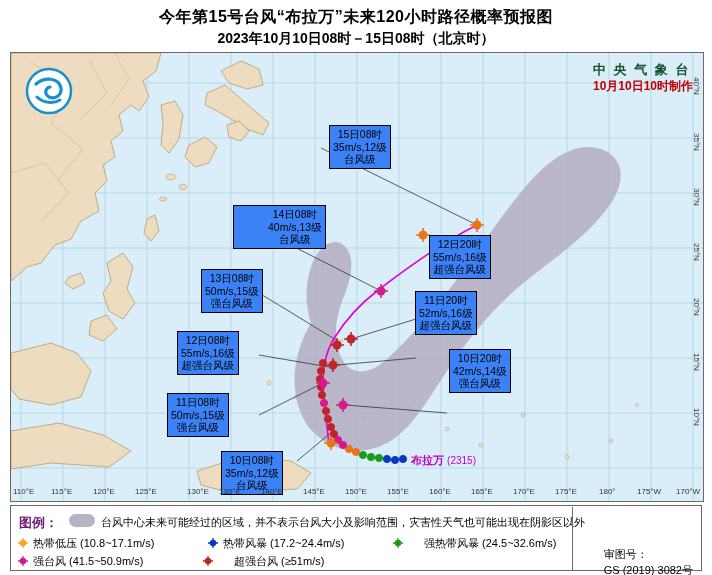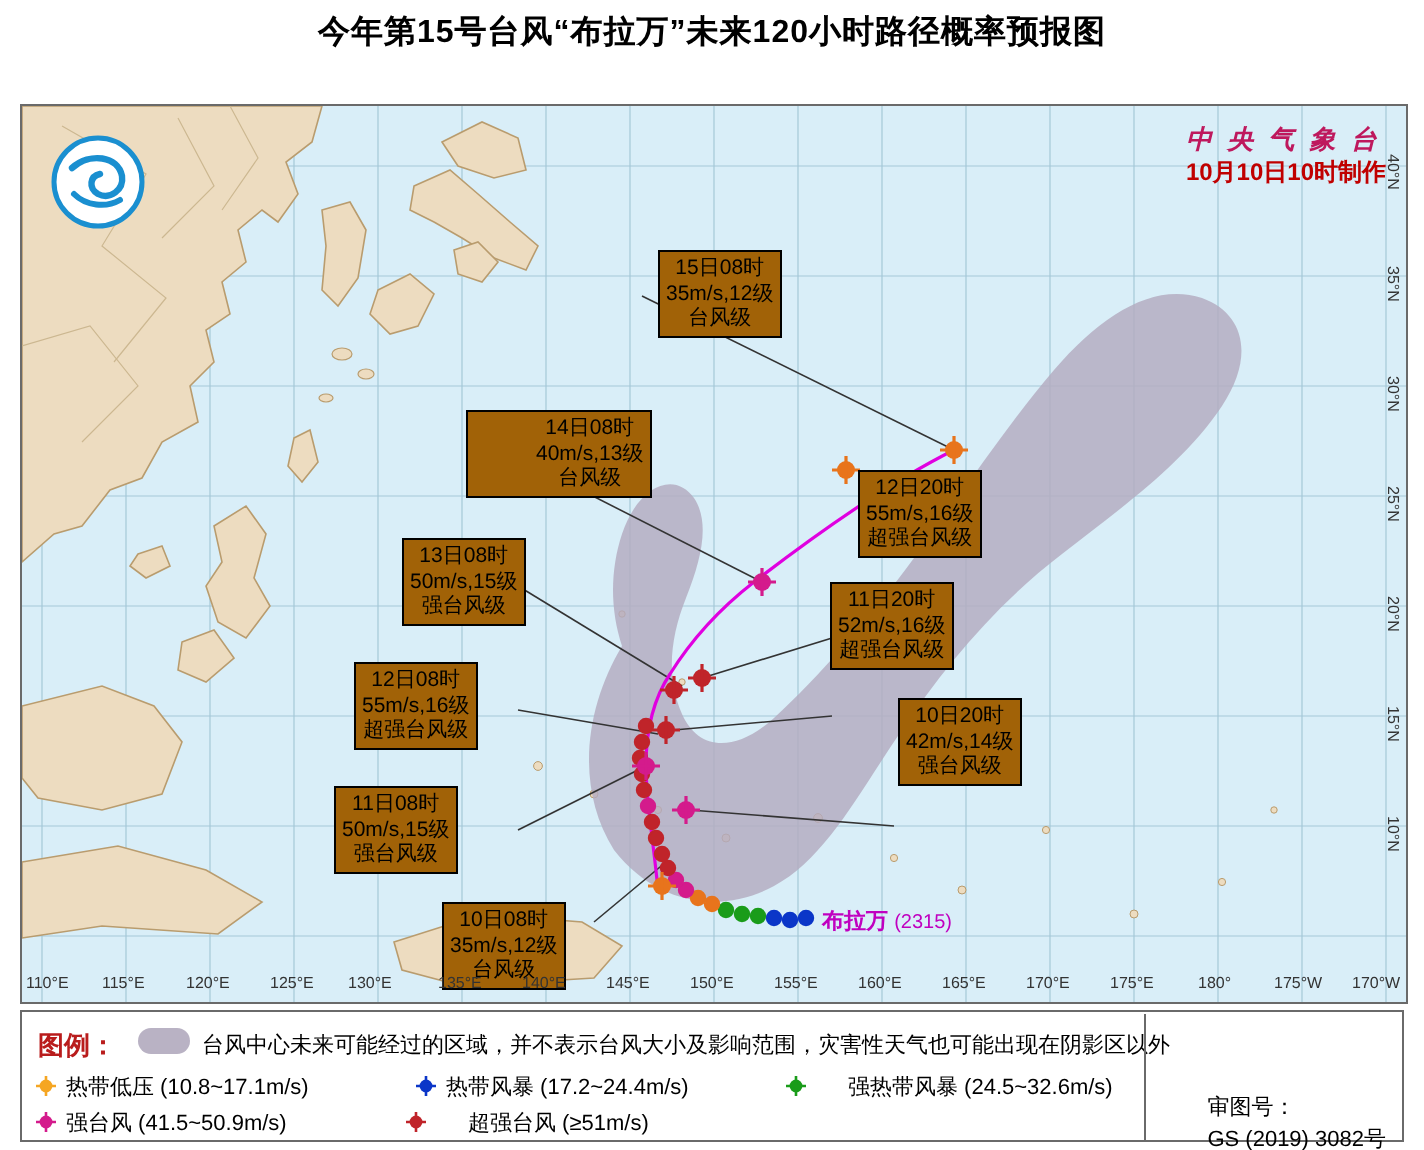--- a/index.html
+++ b/index.html
@@ -60,34 +60,33 @@
   .agency {
     position: absolute;
     right: 10px;
     top: 8px;
     text-align: left;
     line-height: 17px;
   }
   .agency .l1 {
     font-size: 13px;
     font-weight: bold;
-    color: #be185d;
+    color: #14532d;
     letter-spacing: 2px;
-    font-style: italic;
   }
   .agency .l2 {
     font-size: 12px;
     font-weight: bold;
     color: #c00000;
   }
   
   .callout {
     position: absolute;
     border: 1px solid #000;
-    background: #a16207;
+    background: #3b82f6;
     font-size: 10.5px;
     line-height: 12.5px;
     color: #000;
     text-align: center;
     padding: 2px 3px;
     white-space: nowrap;
   }
   .callout div { display: block; }
   
   .storm-name {
@@ -125,21 +124,21 @@
     border: 1px solid #6a6a6a;
     background: #fff;
     box-sizing: border-box;
   }
   .legend-title {
     position: absolute;
     left: 8px;
     top: 8px;
     font-size: 13px;
     font-weight: bold;
-    color: #b91c1c;
+    color: #701a75;
   }
   .legend-note {
     position: absolute;
     left: 58px;
     top: 9px;
     font-size: 11px;
     color: #000;
     white-space: nowrap;
   }
   .shadow-swatch {
@@ -199,20 +198,21 @@
     background: #6a6a6a;
   }
 </style>
 </head>
 <body>
 
 <div id="page">
 
   <div class="title-block">
     <div class="title-line1">今年第15号台风“布拉万”未来120小时路径概率预报图</div>
+    <div class="title-line2">2023年10月10日08时－15日08时（北京时）</div>
   </div>
 
   <div id="map">
 
     <svg width="692" height="448" viewBox="0 0 692 448">
       <defs>
         <clipPath id="mapclip">
             <rect x="0" y="0" width="692" height="448"></rect>
           </clipPath>
       </defs>
@@ -475,21 +475,21 @@
 
     <div class="storm-name" style="left:400px; top:400px;">
       <span>布拉万</span>
       <span class="code">(2315)</span>
     </div>
 
     <div class="tick" style="left:2px;  top:434px;">110°E</div>
     <div class="tick" style="left:40px; top:434px;">115°E</div>
     <div class="tick" style="left:82px; top:434px;">120°E</div>
     <div class="tick" style="left:124px;top:434px;">125°E</div>
-    <div class="tick" style="left:163px;top:434px;">130°E</div>
+    <div class="tick" style="left:176px;top:434px;">130°E</div>
     <div class="tick" style="left:208px;top:434px;">135°E</div>
     <div class="tick" style="left:250px;top:434px;">140°E</div>
     <div class="tick" style="left:292px;top:434px;">145°E</div>
     <div class="tick" style="left:334px;top:434px;">150°E</div>
     <div class="tick" style="left:376px;top:434px;">155°E</div>
     <div class="tick" style="left:418px;top:434px;">160°E</div>
     <div class="tick" style="left:460px;top:434px;">165°E</div>
     <div class="tick" style="left:502px;top:434px;">170°E</div>
     <div class="tick" style="left:544px;top:434px;">175°E</div>
     <div class="tick" style="left:588px;top:434px;">180°</div>

